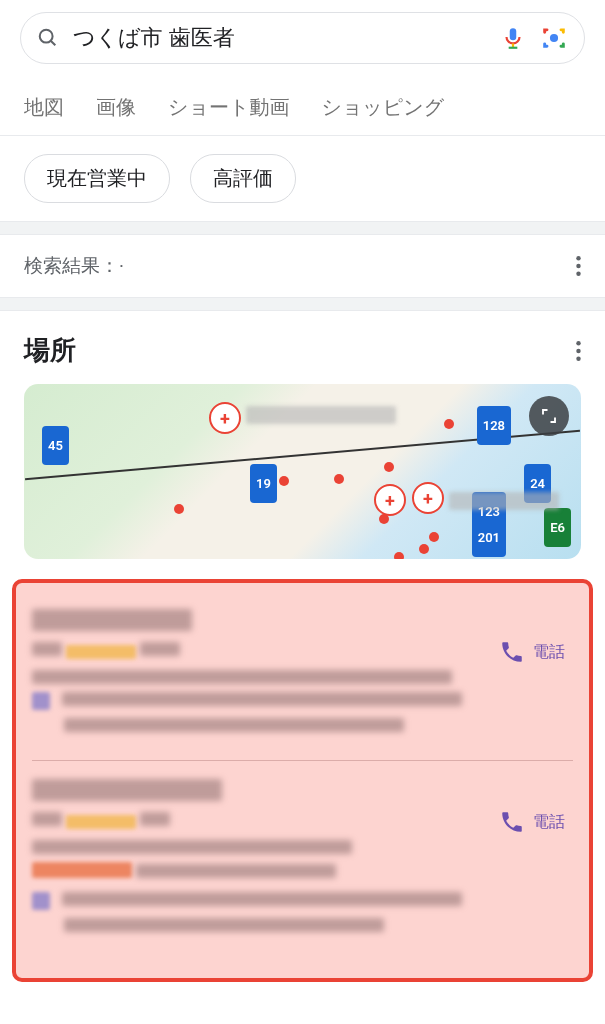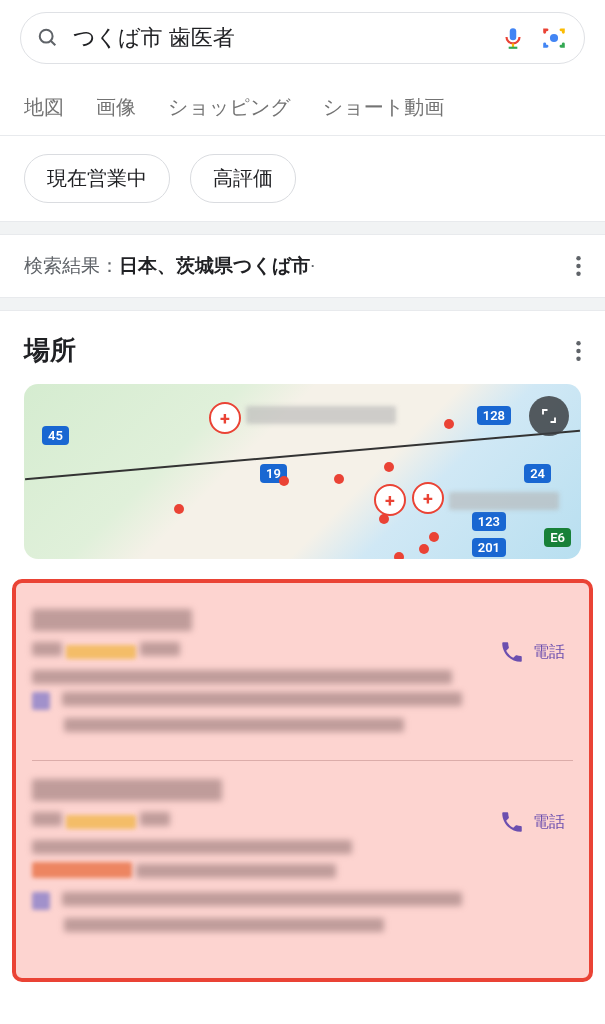--- a/index.html
+++ b/index.html
@@ -109,21 +109,21 @@
       font-size: 18px;
     }
     .map-dot {
       position: absolute;
       width: 10px; height: 10px;
       background: #ea4335;
       border-radius: 50%;
     }
     .map-route {
       position: absolute;
-      padding: 2px 6px;
+      padding: 12px 6px;
       background: #1967d2;
       color: #fff;
       font-size: 13px;
       font-weight: 600;
       border-radius: 4px;
     }
     .map-expand {
       position: absolute;
       top: 12px; right: 12px;
       width: 40px; height: 40px;
@@ -220,34 +220,33 @@
         <path d="M20 17 L20 19 L18 19" stroke="#34a853" stroke-width="2.5" fill="none" stroke-linecap="round"></path>
         <path d="M6 19 L4 19 L4 17" stroke="#4285f4" stroke-width="2.5" fill="none" stroke-linecap="round"></path>
         <circle cx="12" cy="12" r="3.5" fill="#4285f4"></circle>
       </svg>
   </span>
 </div>
 
 <div class="tabs">
   <div class="tab">地図</div>
   <div class="tab">画像</div>
+  <div class="tab">ショート動画</div>
   <div class="tab">ショッピング</div>
-  <div class="tab">ショート動画</div>
 </div>
 
 <div class="filter-chips">
   <button class="chip">現在営業中</button>
   <button class="chip">高評価</button>
 </div>
 
 <div class="divider-block"></div>
 
 <div class="location-bar">
   <span>検索結果：</span>
-  <span class="location-bold">日本、茨城県つくば市</span>
   <span> · </span>
   <span class="dots">
     <svg width="5" height="20" viewBox="0 0 4 18" fill="#5f6368">
         <circle cx="2" cy="2" r="2"></circle>
         <circle cx="2" cy="9" r="2"></circle>
         <circle cx="2" cy="16" r="2"></circle>
       </svg>
   </span>
 </div>
 
@@ -261,21 +260,21 @@
         <circle cx="2" cy="9" r="2"></circle>
         <circle cx="2" cy="16" r="2"></circle>
       </svg>
   </span>
 </div>
 
 <div class="map-container">
   <div class="map-road" style="top:70px;left:0;width:100%;transform:rotate(-5deg);"></div>
   <div class="map-route" style="top:42px;left:18px;">45</div>
   <div class="map-route" style="top:22px;right:70px;">128</div>
-  <div class="map-route" style="top:80px;left:236px;">19</div>
+  <div class="map-route" style="top:80px;left:226px;">19</div>
   <div class="map-route" style="top:80px;right:30px;">24</div>
   <div class="map-route" style="bottom:28px;right:75px;">123</div>
   <div class="map-route" style="bottom:2px;right:75px;">201</div>
   <div class="map-route" style="bottom:12px;right:10px;background:#188038;">E6</div>
   <div class="map-pin" style="top:18px;left:185px;"></div>
   <div class="map-pin" style="top:100px;left:350px;"></div>
   <div class="map-pin" style="top:98px;left:388px;"></div>
   <div class="map-dot" style="top:35px;left:420px;"></div>
   <div class="map-dot" style="top:90px;left:310px;"></div>
   <div class="map-dot" style="top:92px;left:255px;"></div>

